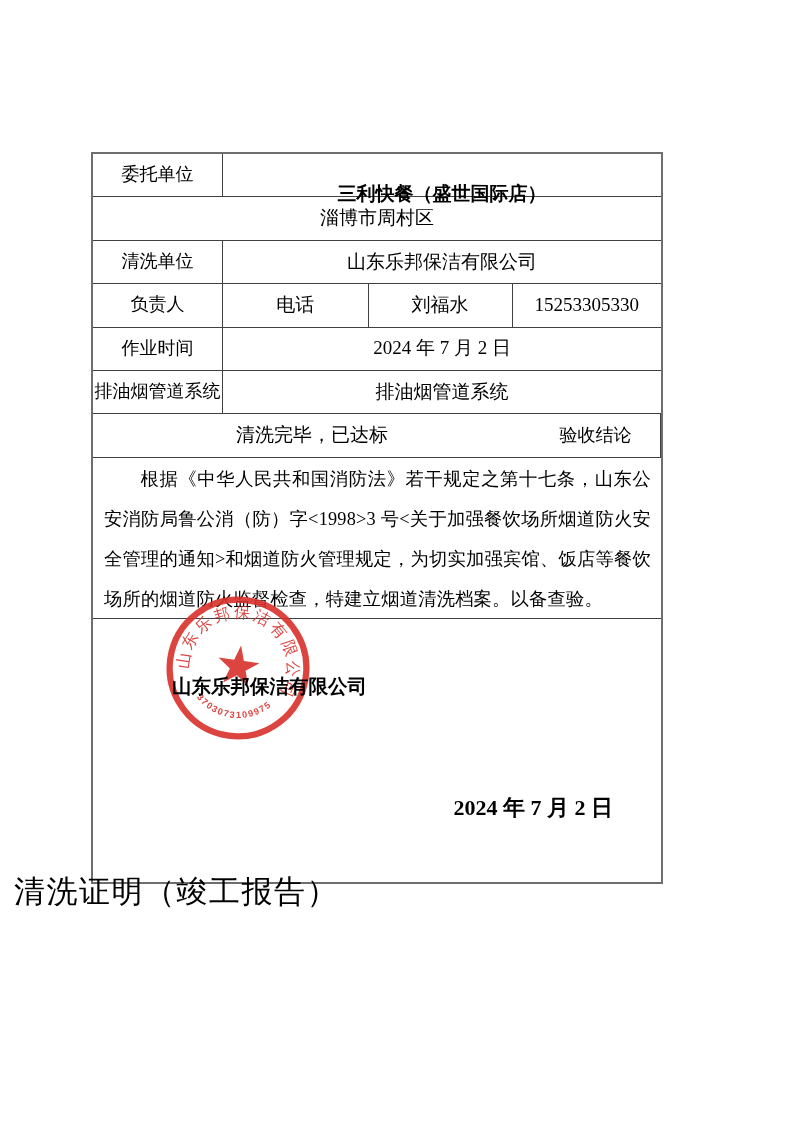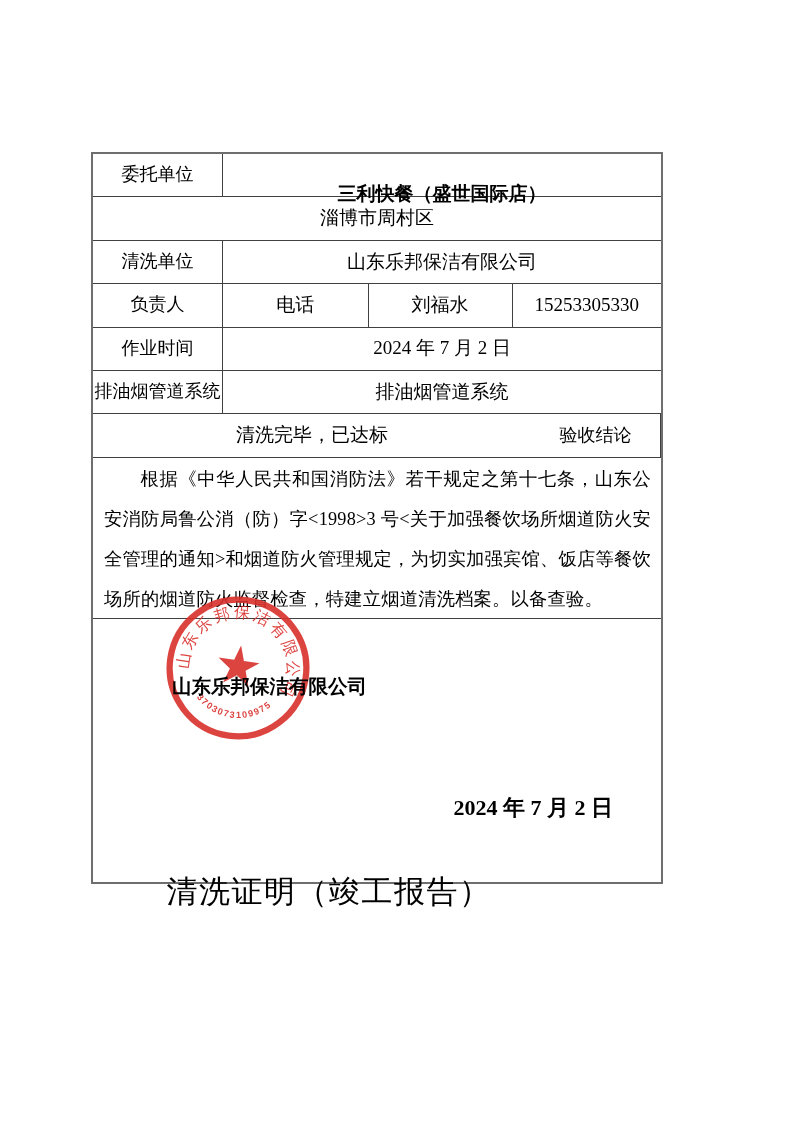--- a/index.html
+++ b/index.html
@@ -49,21 +49,21 @@
     font-size:22px; font-weight:bold; white-space:nowrap;
   }
   .stamp {
     position:absolute; left:68px; top:-28px; width:154px; height:154px;
     z-index:3; transform:rotate(8deg); opacity:0.9; pointer-events:none;
   }
 
   
   .bottom-title {
     position:absolute; left:0; top:871px; width:644px;
-    padding-left:14px; text-align:center;
+    padding-left:14px; 
     font-size:31px; letter-spacing:1.5px; white-space:nowrap;
   }
 </style>
 </head>
 <body>
 
 <div class="page">
 
   <div class="report-table">
 

